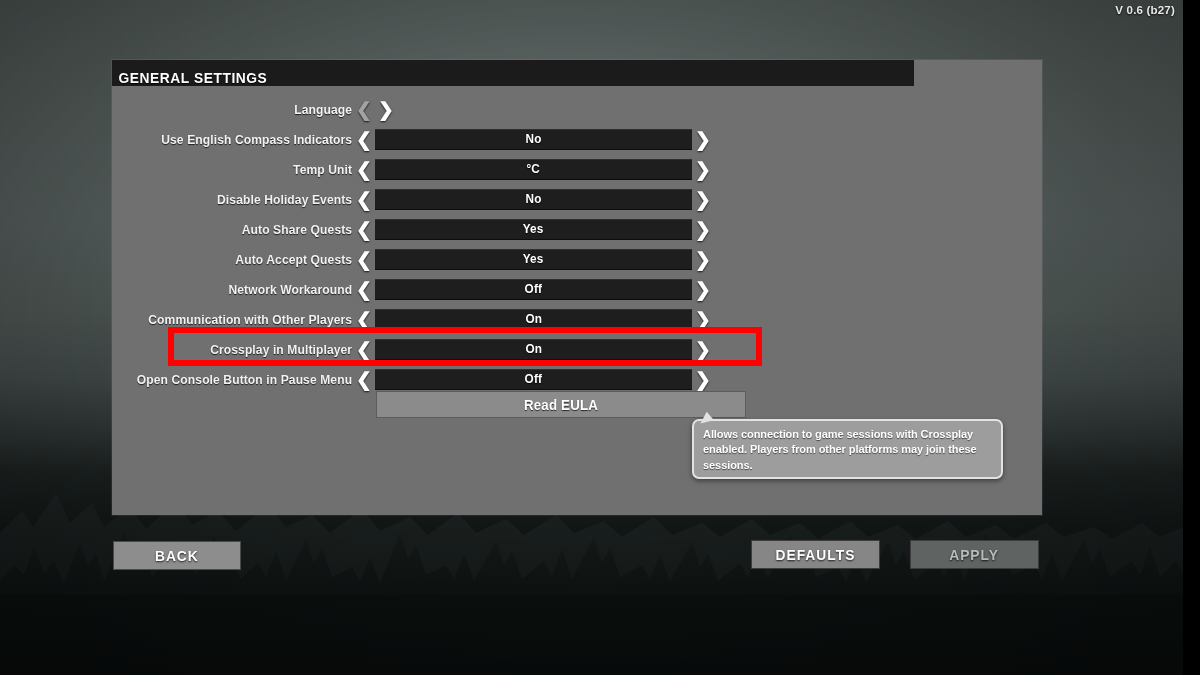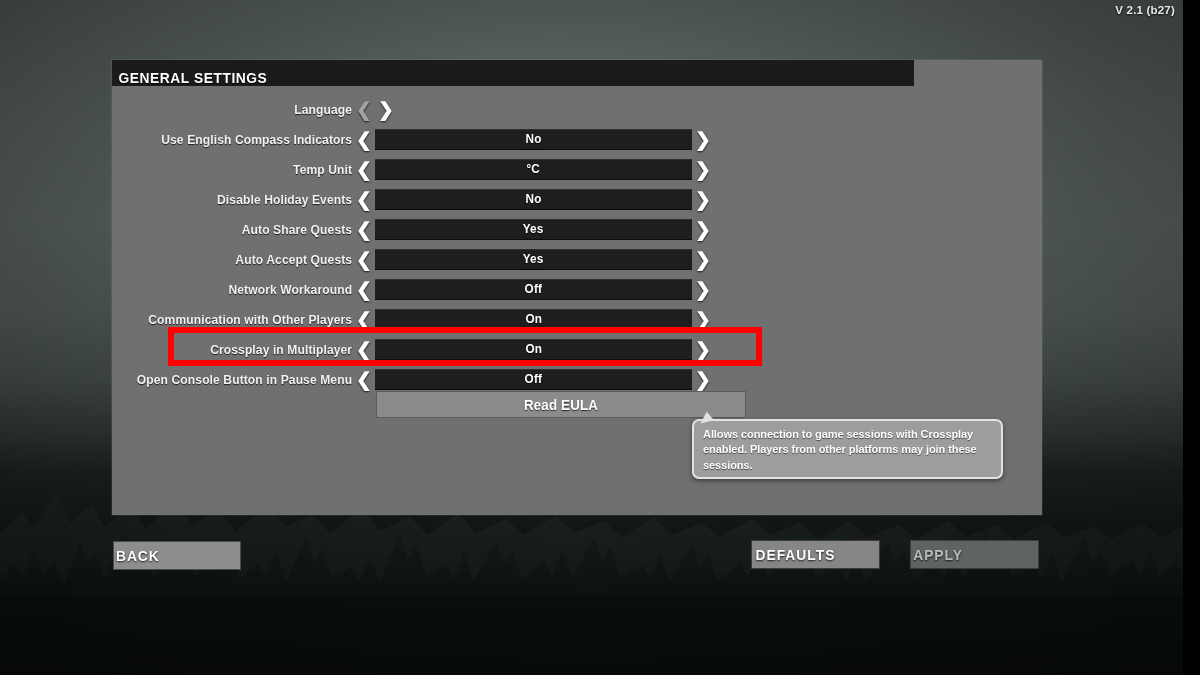--- a/index.html
+++ b/index.html
@@ -145,21 +145,21 @@
     width:0; height:0;
     border-left:9px solid transparent;
     border-right:5px solid transparent;
     border-bottom:10px solid #e2e2e2;
     transform:rotate(-14deg);
   }
 
   
   .btn{
     position:absolute; height:29px;
-    display:flex; align-items:center; 
+    display:flex; align-items:center; justify-content:center;
     font-size:15px; font-weight:bold; letter-spacing:1.1px;
     cursor:pointer;
     text-shadow:0 1px 2px rgba(0,0,0,.8);
   }
   .btn span{ transform:scaleX(.92); display:inline-block; }
   #btn-back{
     left:113px; top:541px; width:128px;
     background:#8d8d8d; border:1px solid #4a4a4a; color:#ffffff;
   }
   #btn-defaults{
@@ -229,21 +229,21 @@
       L1132,146 L1140,160 L1150,132 L1160,162
       L1176,146 L1183,158
       L1183,260 L0,260 Z"></path>
     <rect x="0" y="180" width="1183" height="80" fill="#0a0e0d" opacity=".55"></rect>
   </svg>
 
   <div class="vign"></div>
 </div>
 <div id="rightbar"></div>
 
-<div id="version">V 2.1 (b27)</div>
+<div id="version">V 0.6 (b27)</div>
 
 <div id="panel"></div>
 <div id="panel-header">
   <div class="title">GENERAL SETTINGS</div>
 </div>
 
 <div id="rows">
     <div class="row">
       <div class="label">Language</div>
       <div class="arrow left dim">❮</div>

